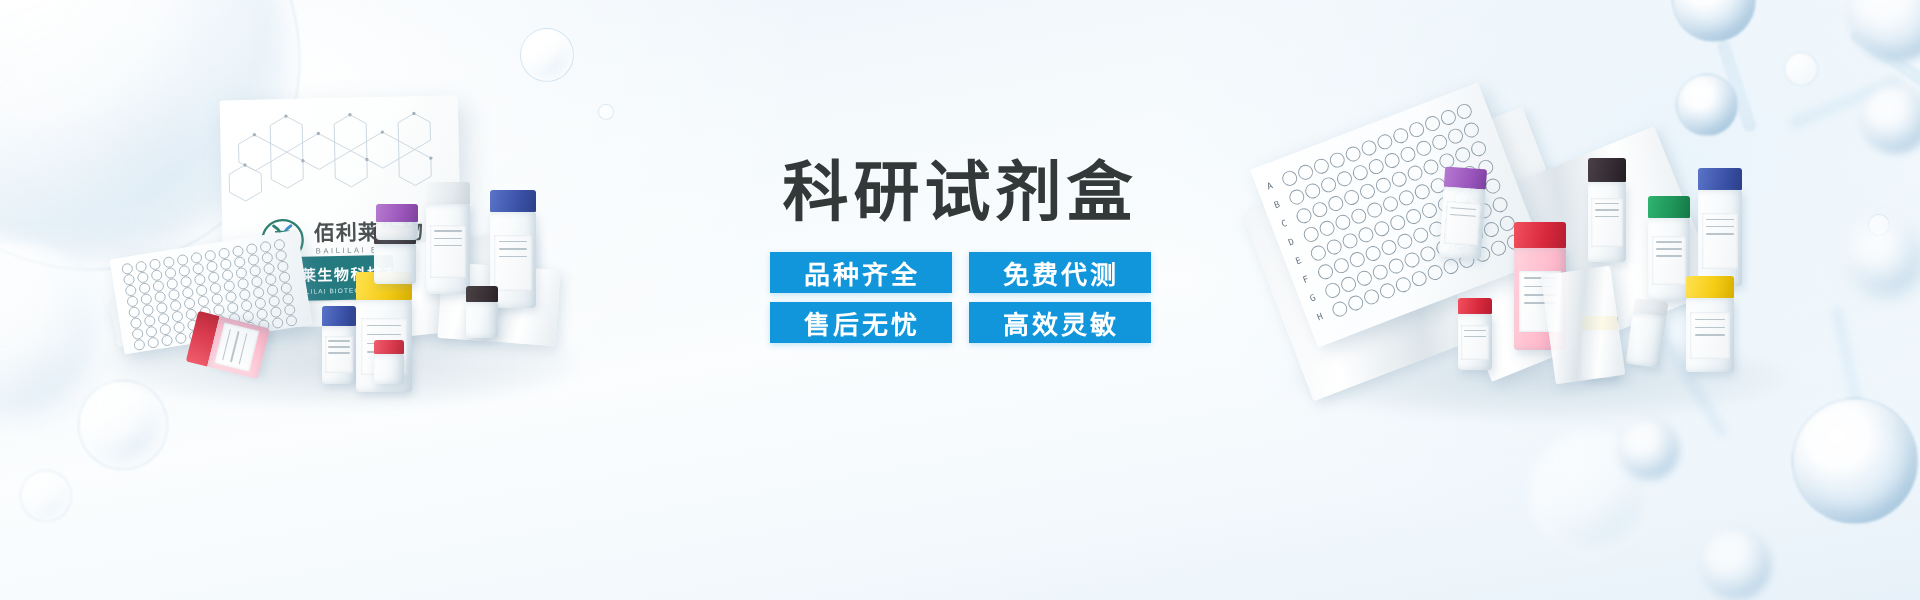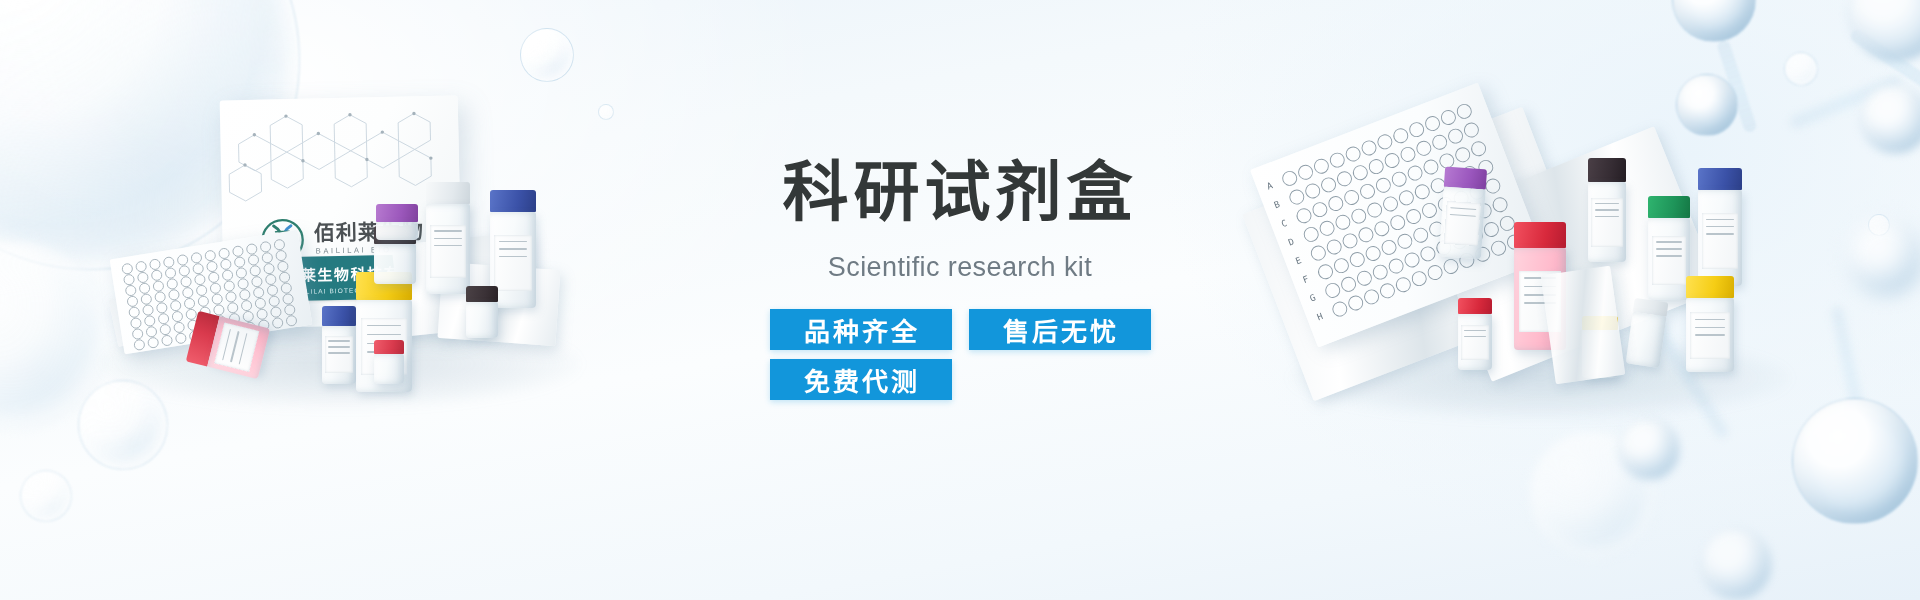--- a/index.html
+++ b/index.html
@@ -647,24 +647,24 @@
       <div class="body" style="top:14px;"></div>
     </div>
 
     <div class="foil" style="left:248px; top:160px; width:70px; height:110px; transform:rotate(-8deg); opacity:.9;"></div>
   </div>
 
   <div class="content">
 
     <h1 class="headline">科研试剂盒</h1>
 
-    <div class="subhead">Scientific research kit</div>
 
     <div class="badges">
       <div class="badge">品种齐全</div>
+      <div class="badge">免费代测</div>
       <div class="badge">售后无忧</div>
-      <div class="badge">免费代测</div>
+      <div class="badge">高效灵敏</div>
     </div>
 
     <div class="tagline">
     </div>
   </div>
 </div>
 
 </body></html>

